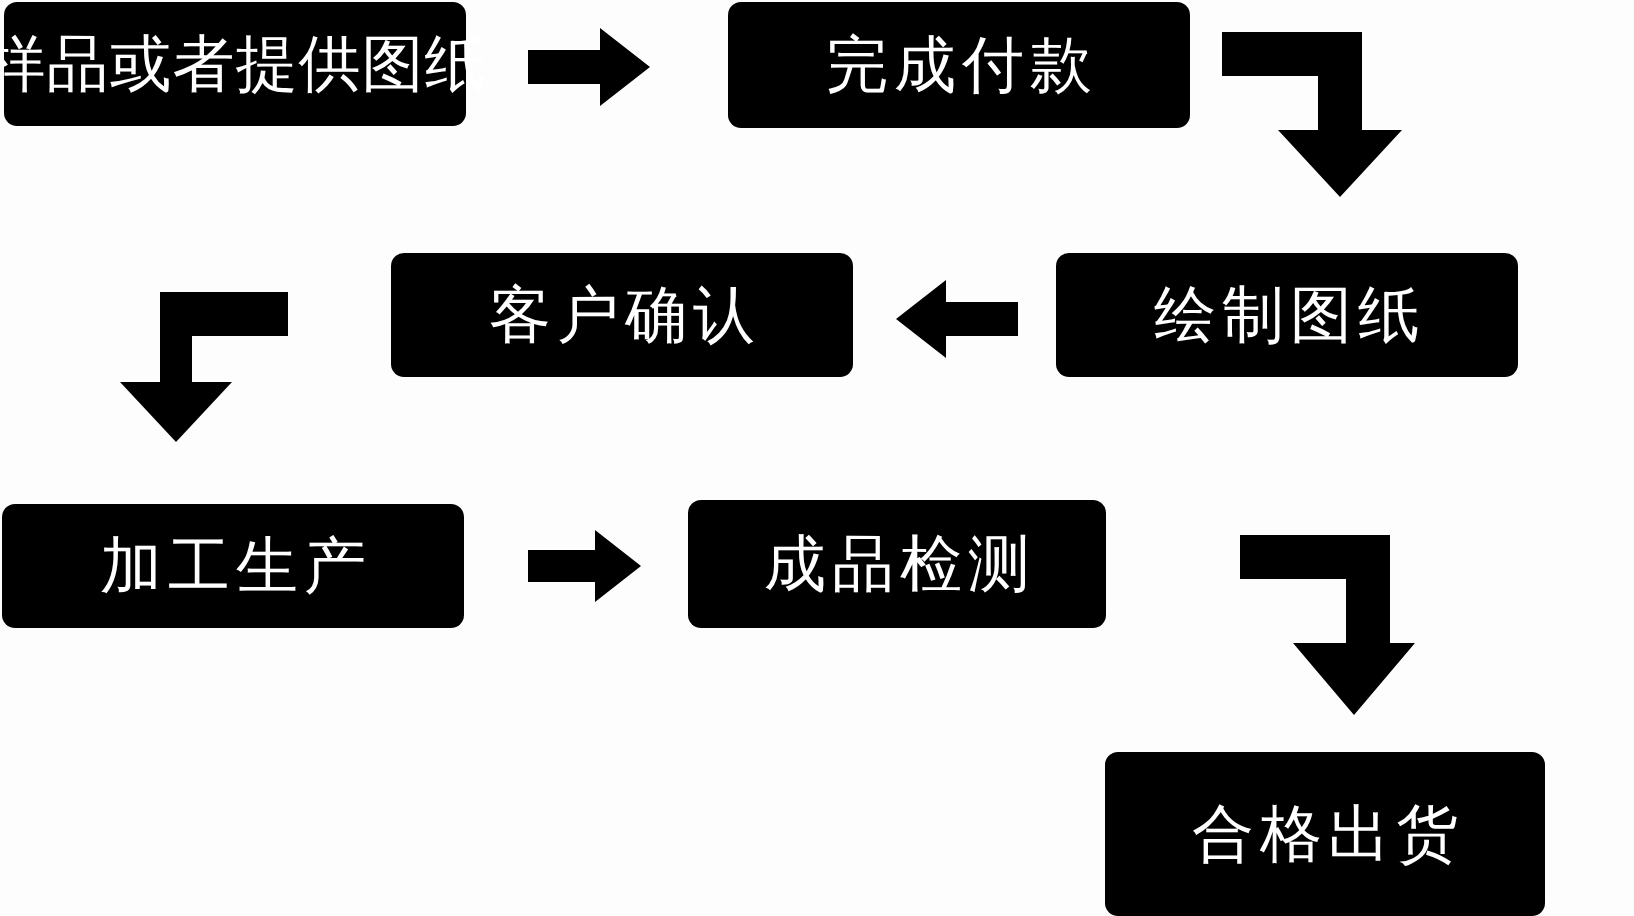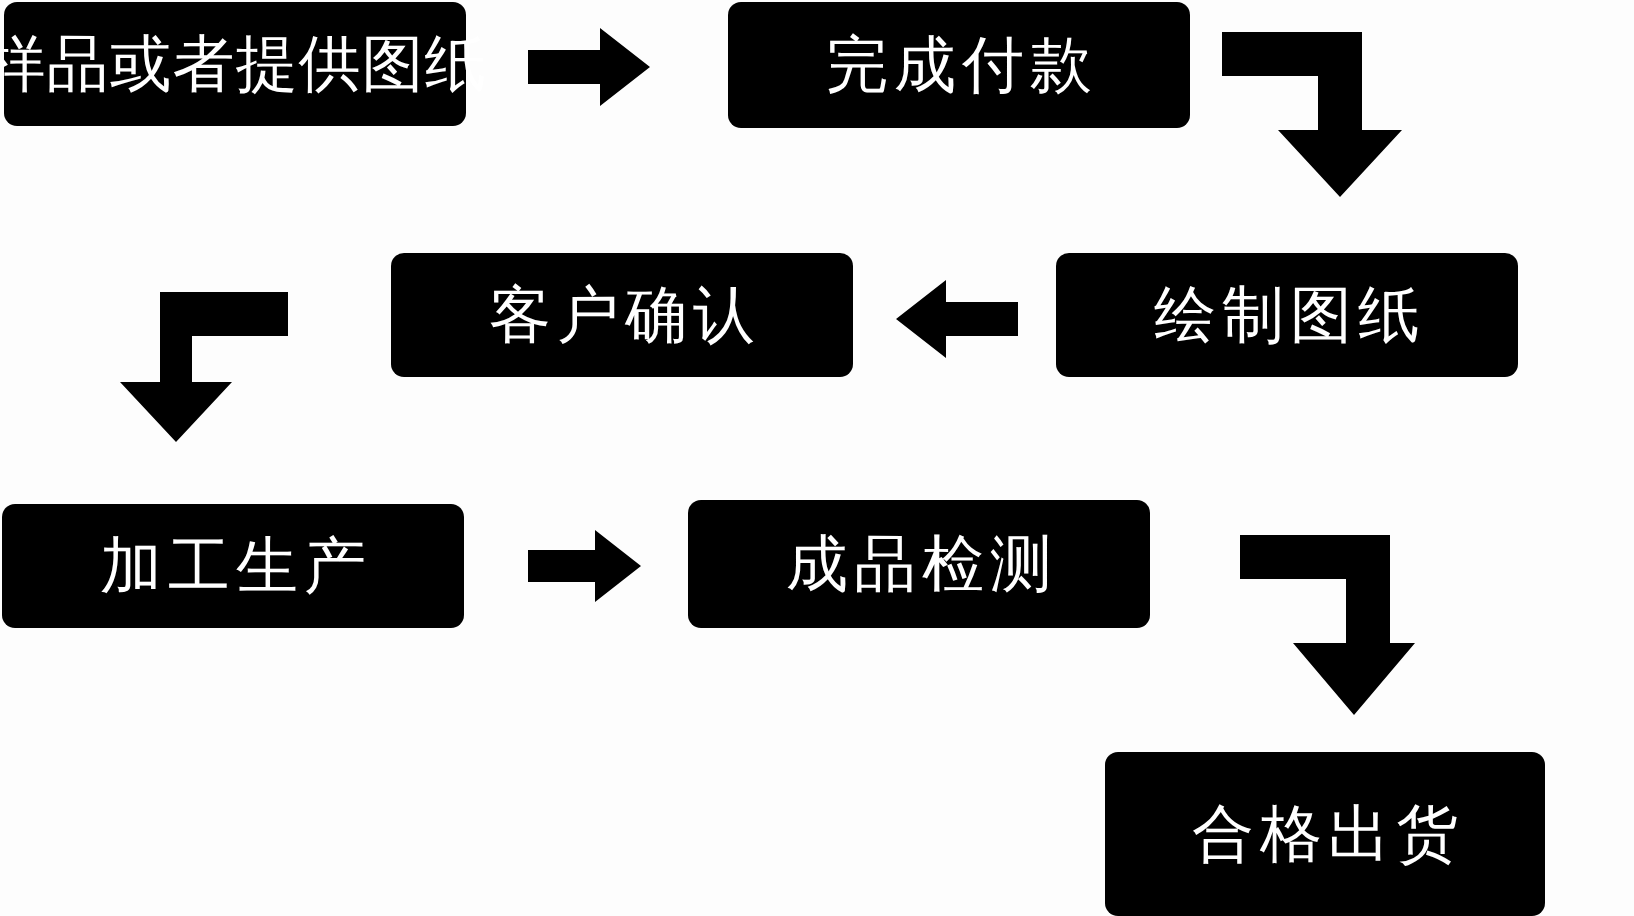--- a/index.html
+++ b/index.html
@@ -39,21 +39,21 @@
     letter-spacing: 1px;
     text-indent: 1px;
   }
 
   
   #node-sample   { left: 4px;    top: 2px;   width: 462px; height: 124px; }
   #node-payment  { left: 711px;  top: 2px;   width: 462px; height: 126px; margin-left: 17px; }
   #node-drawing  { left: 1056px; top: 253px; width: 462px; height: 124px; }
   #node-confirm  { left: 391px;  top: 253px; width: 462px; height: 124px; text-align: center; }
   #node-produce  { left: 2px;    top: 504px; width: 462px; height: 124px; text-align: center; }
-  #node-inspect  { left: 688px;  top: 500px; width: 462px; height: 128px; }
+  #node-inspect  { left: 688px;  top: 500px; width: 418px; height: 128px; }
   #node-ship     { left: 1105px; top: 752px; width: 440px; height: 164px; }
 
   
   .arrow {
     position: absolute;
   }
   .arrow svg { display: block; }
 
   #arrow-sample-payment  { left: 528px; top: 28px; }
   #arrow-payment-drawing { left: 1222px; top: 32px; }

